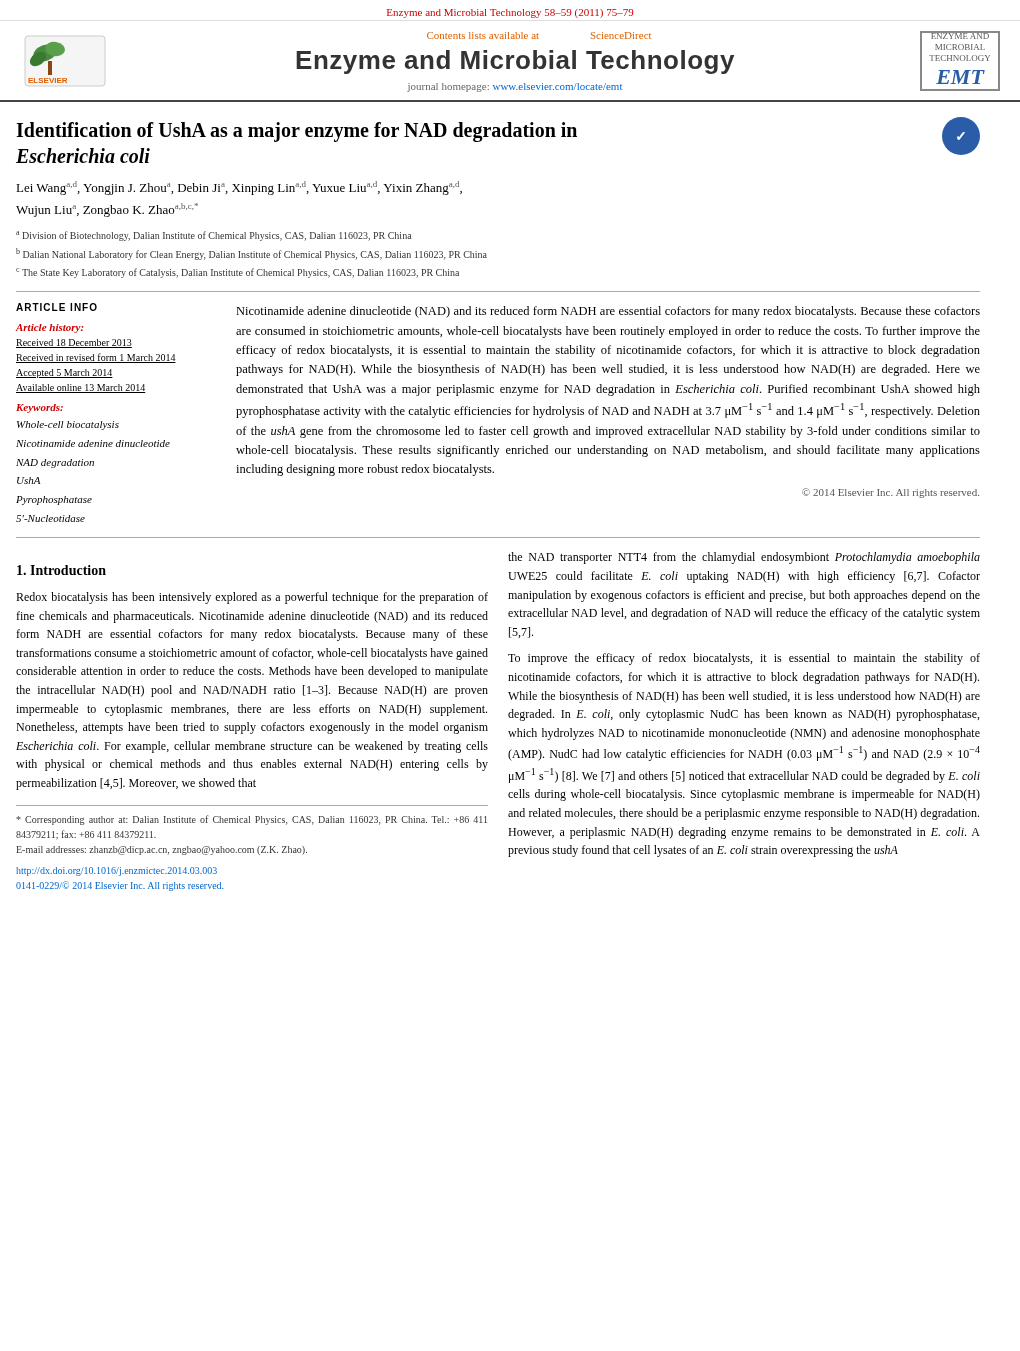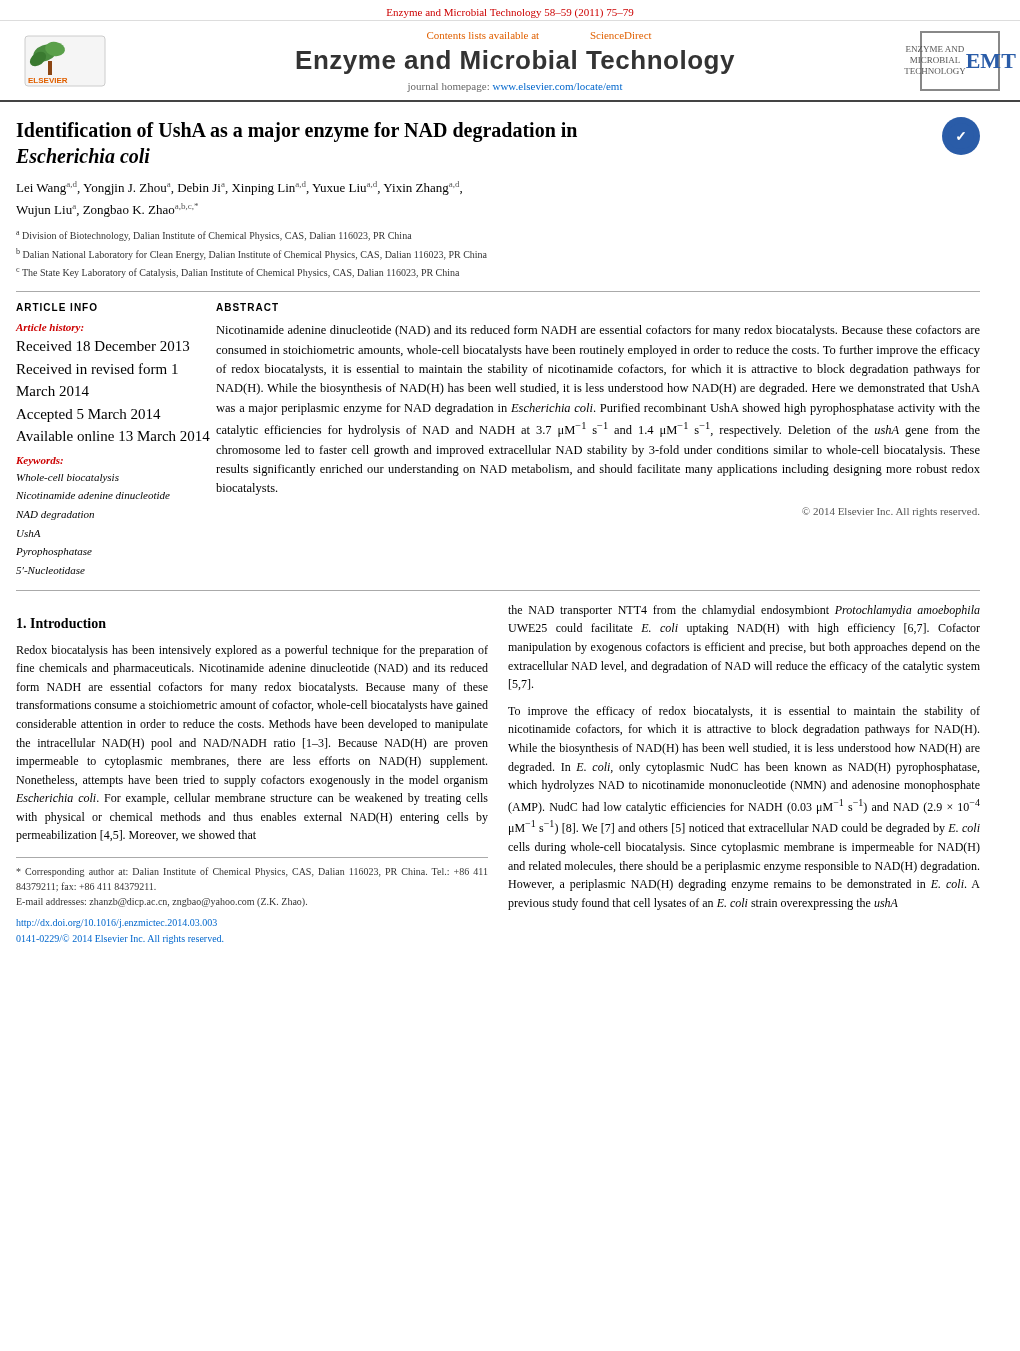--- a/index.html
+++ b/index.html
@@ -62,31 +62,32 @@
     }
     .journal-homepage a {
       color: #0066cc;
       text-decoration: none;
     }
     .emt-logo-box {
       width: 80px;
       height: 60px;
       border: 2px solid #888;
       display: flex;
-      flex-direction: row;
+      flex-direction: column;
       align-items: center;
       justify-content: center;
       font-size: 11px;
       color: #555;
       flex-shrink: 0;
     }
     .emt-logo-box .emt-text {
       font-size: 22px;
       font-weight: bold;
       color: #2a5ca8;
+      font-style: italic;
     }
 
     
     .article-content {
       padding: 15px 40px 15px 16px;
     }
 
     
     .title-row {
       display: flex;
@@ -147,20 +148,21 @@
     
     .divider {
       border: none;
       border-top: 1px solid #aaa;
       margin: 10px 0;
     }
 
     
     .two-col {
       display: flex;
+      gap: 20px;
       margin-bottom: 10px;
     }
     .left-col {
       width: 200px;
       flex-shrink: 0;
     }
     .right-col {
       flex: 1;
     }
 
@@ -176,23 +178,24 @@
     }
     .info-label {
       font-style: italic;
       font-size: 11px;
       font-weight: bold;
       color: #c00;
       margin-top: 6px;
       margin-bottom: 2px;
     }
     .info-text {
-      font-size: 15px;
+      font-size: 10px;
       line-height: 1.5;
       color: #000;
+      text-decoration: underline;
     }
     .keywords-list {
       font-size: 11px;
       line-height: 1.7;
       color: #000;
       font-style: italic;
     }
 
     
     .abstract-text {
@@ -348,21 +351,20 @@
         <div>Whole-cell biocatalysis</div>
         <div>Nicotinamide adenine dinucleotide</div>
         <div>NAD degradation</div>
         <div>UshA</div>
         <div>Pyrophosphatase</div>
         <div>5′-Nucleotidase</div>
       </div>
     </div>
 
     <div class="right-col">
-      <div class="section-heading">ABSTRACT</div>
       <div class="abstract-text">
         Nicotinamide adenine dinucleotide (NAD) and its reduced form NADH are essential cofactors for many
         redox biocatalysts. Because these cofactors are consumed in stoichiometric amounts, whole-cell biocatalysts
         have been routinely employed in order to reduce the costs. To further improve the efficacy
         of redox biocatalysts, it is essential to maintain the stability of nicotinamide cofactors, for which it is
         attractive to block degradation pathways for NAD(H). While the biosynthesis of NAD(H) has been well
         studied, it is less understood how NAD(H) are degraded. Here we demonstrated that UshA was a major
         periplasmic enzyme for NAD degradation in <span class="italic">Escherichia coli</span>. Purified recombinant UshA showed high
         pyrophosphatase activity with the catalytic efficiencies for hydrolysis of NAD and NADH at 3.7 μM<sup>−1</sup> s<sup>−1</sup>
         and 1.4 μM<sup>−1</sup> s<sup>−1</sup>, respectively. Deletion of the <span class="italic">ushA</span> gene from the chromosome led to faster cell growth

